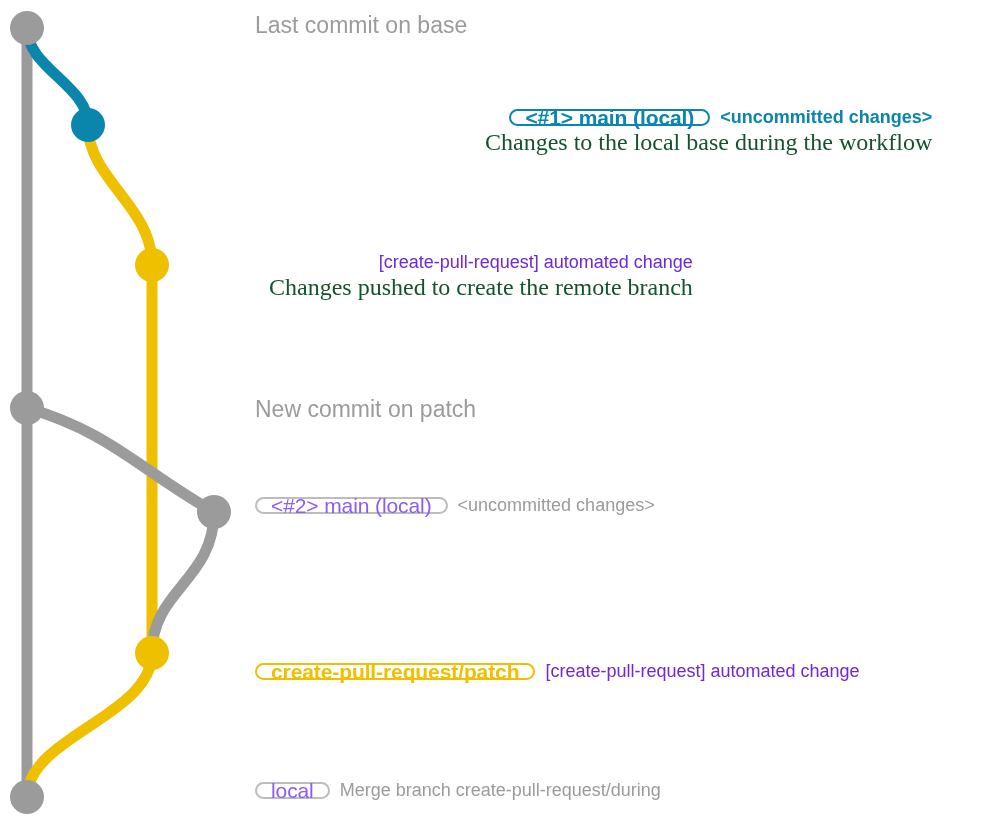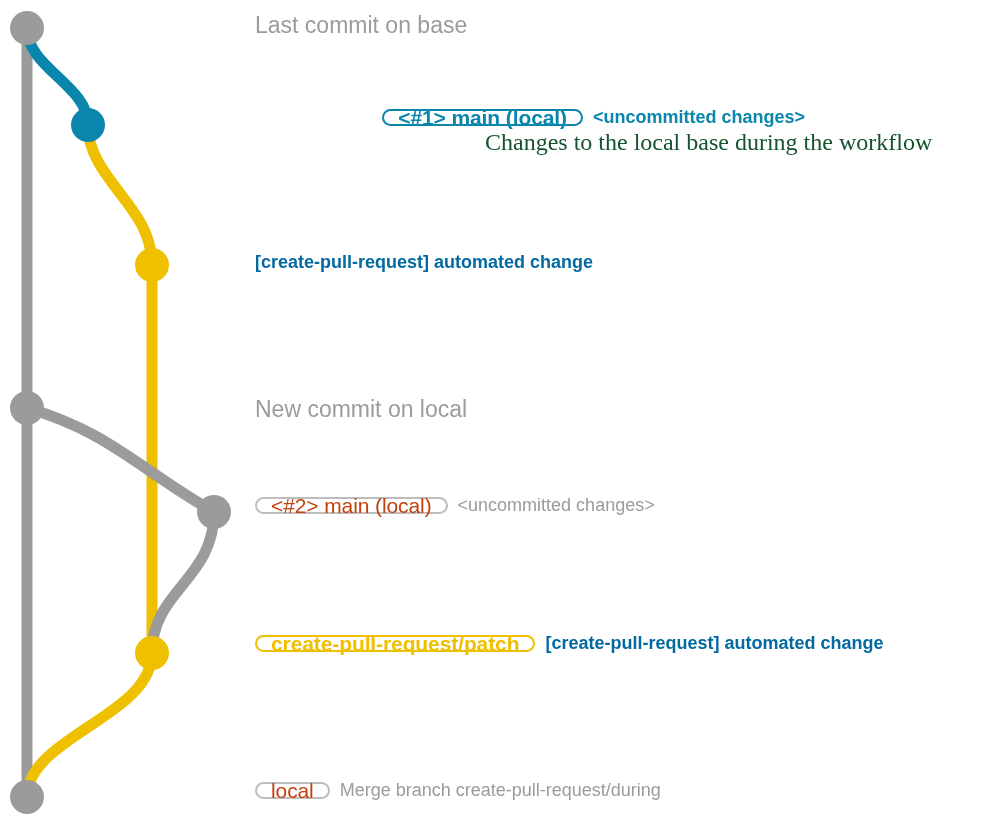--- a/index.html
+++ b/index.html
@@ -22,21 +22,21 @@
   #graph-svg {
     position: absolute;
     left: 0;
     top: 0;
     width: 981px;
     height: 827px;
   }
   .row {
     position: absolute;
     display: flex;
-    align-items: center;
+    align-items: flex-end;
     flex-direction: column;
   }
   .row-head {
     display: flex;
     align-items: center;
     gap: 10px;
     white-space: nowrap;
   }
   .pill {
     display: inline-flex;
@@ -47,32 +47,32 @@
     padding: 0 14px;
     border-radius: 17px;
     border: 2px solid currentColor;
     font-family: "Liberation Sans", sans-serif;
     font-size: 21px;
     line-height: 1;
     letter-spacing: -0.1px;
     background: #ffffff;
   }
   .pill-blue  { color: #0a86ad; border-color: #0a86ad; font-weight: bold; }
-  .pill-gray  { color: #c2410c; border-color: #bdbdbd; font-weight: normal; }
+  .pill-gray  { color: #8b5cf6; border-color: #bdbdbd; font-weight: normal; }
   .pill-yellow{ color: #efc000; border-color: #efc000; font-weight: bold; }
 
   .subject {
     font-family: "Liberation Sans", sans-serif;
     font-size: 18px;
     line-height: 1;
     white-space: nowrap;
   }
   .subject-blue   { color: #0a86ad; font-weight: bold; }
   .subject-gray   { color: #9b9b9b; font-weight: normal; }
-  .subject-yellow { color: #0369a1; font-weight: bold; }
+  .subject-yellow { color: #6d28d9; font-weight: normal; }
 
   .plain-label {
     font-family: "Liberation Sans", sans-serif;
     font-size: 23px;
     line-height: 1;
     color: #9b9b9b;
     white-space: nowrap;
   }
 
   .note {
@@ -125,36 +125,37 @@
       <span class="pill pill-blue">&lt;#1&gt; main (local)</span>
       <span class="subject subject-blue">&lt;uncommitted changes&gt;</span>
     </div>
     <div class="note" style="margin-left:230px;">Changes to the local base during the workflow</div>
   </div>
 
   <div class="row" style="left:255px; top:253px;">
     <div class="row-head">
       <span class="subject subject-yellow">[create-pull-request] automated change</span>
     </div>
+    <div class="note" style="margin-left:14px;">Changes pushed to create the remote branch</div>
   </div>
 
   <div class="row" style="left:255px; top:398px;">
     <div class="row-head">
-      <span class="plain-label">New commit on local</span>
+      <span class="plain-label">New commit on patch</span>
     </div>
   </div>
 
   <div class="row" style="left:255px; top:496px;">
     <div class="row-head">
       <span class="pill pill-gray">&lt;#2&gt; main (local)</span>
       <span class="subject subject-gray">&lt;uncommitted changes&gt;</span>
     </div>
   </div>
 
-  <div class="row" style="left:255px; top:634px;">
+  <div class="row" style="left:255px; top:662px;">
     <div class="row-head">
       <span class="pill pill-yellow">create-pull-request/patch</span>
       <span class="subject subject-yellow">[create-pull-request] automated change</span>
     </div>
   </div>
 
   <div class="row" style="left:255px; top:781px;">
     <div class="row-head">
       <span class="pill pill-gray">local</span>
       <span class="subject subject-gray">Merge branch create-pull-request/during</span>

